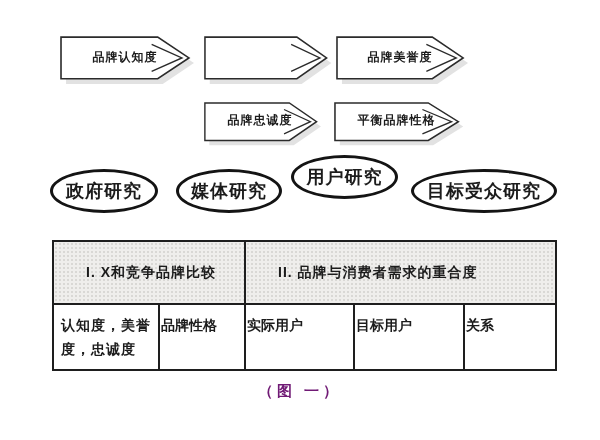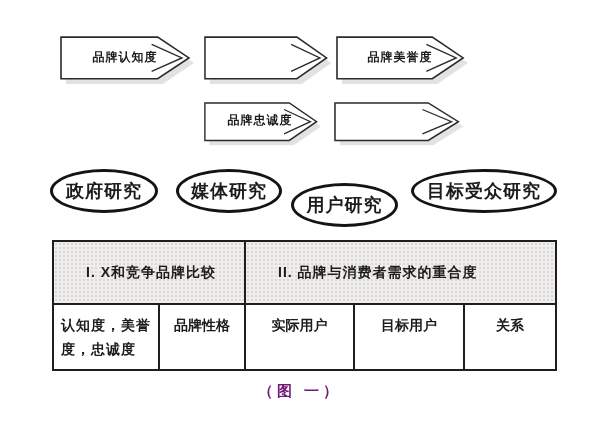--- a/index.html
+++ b/index.html
@@ -73,21 +73,21 @@
     background-color: #efeeec;
     background-image: radial-gradient(#d9d8d5 0.8px, transparent 0.9px);
     background-size: 4px 4px;
     letter-spacing: 1px;
     padding-left: 32px;
   }
   .diagram-table tr.body-row td {
     height: 66px;
     vertical-align: top;
     padding-top: 9px;
-    text-align: center;
+    text-align: left;
     background: #ffffff;
     line-height: 1.7;
   }
   .diagram-table tr.body-row td.cell-left {
     text-align: left;
     padding-left: 7px;
     padding-right: 5px;
     letter-spacing: 1px;
   }
   .caption {
@@ -141,29 +141,30 @@
     </svg>
     <div class="arrow-label">品牌忠诚度</div>
   </div>
 
   <div class="arrow-shape" style="left:334px; top:102px; width:137px; height:45px;">
     <svg viewBox="0 0 141 48" preserveAspectRatio="none">
       <polygon points="6,6 102,6 133,26 102,46 6,46" fill="#e2e2e2" stroke="none"></polygon>
       <polygon points="1,1 97,1 128,21 97,41 1,41" fill="#ffffff" stroke="#2b2b2b" stroke-width="1.6"></polygon>
       <polyline points="91,8 121,21 91,34" fill="none" stroke="#2b2b2b" stroke-width="1.4"></polyline>
     </svg>
+    <div class="arrow-label">平衡品牌性格</div>
   </div>
 
   <div class="ellipse-shape" style="left:50px; top:169px; width:108px; height:44px;">
     <span>政府研究</span>
   </div>
   <div class="ellipse-shape" style="left:176px; top:169px; width:106px; height:44px;">
     <span>媒体研究</span>
   </div>
-  <div class="ellipse-shape" style="left:291px; top:183px; width:107px; height:44px;">
+  <div class="ellipse-shape" style="left:291px; top:155px; width:107px; height:44px;">
     <span>用户研究</span>
   </div>
   <div class="ellipse-shape" style="left:411px; top:169px; width:146px; height:44px;">
     <span>目标受众研究</span>
   </div>
 
   <table class="diagram-table">
     <colgroup>
       <col style="width:106px">
       <col style="width:86px">

